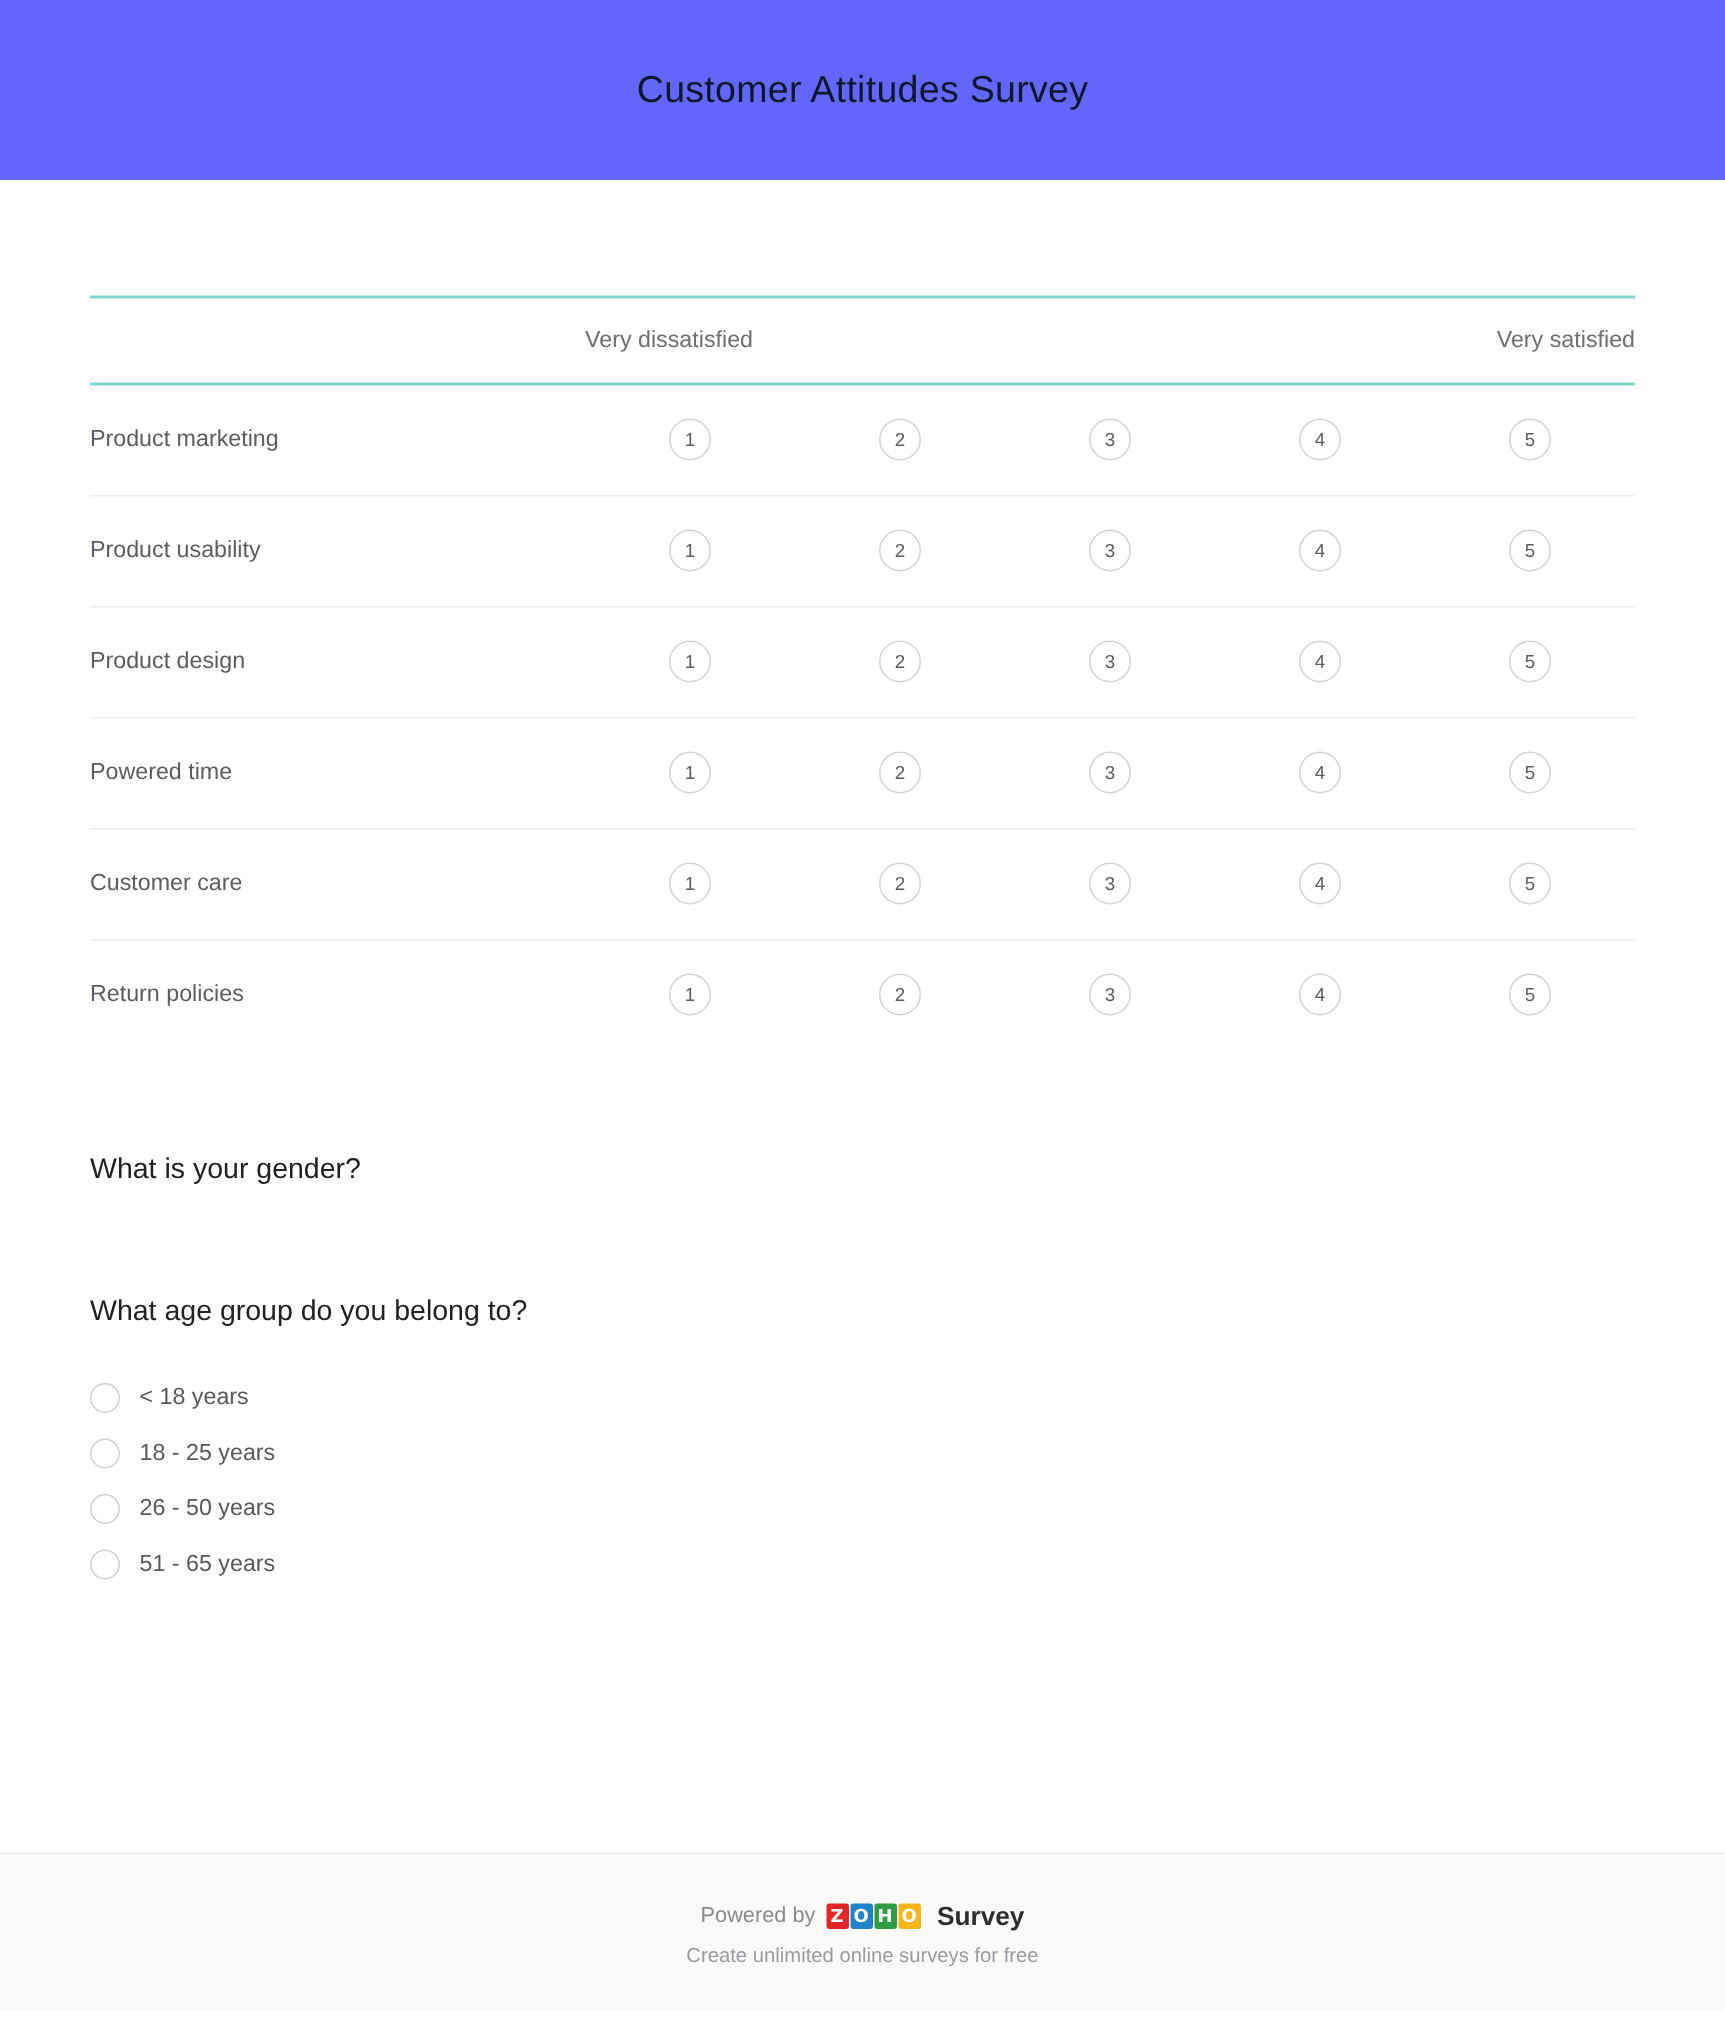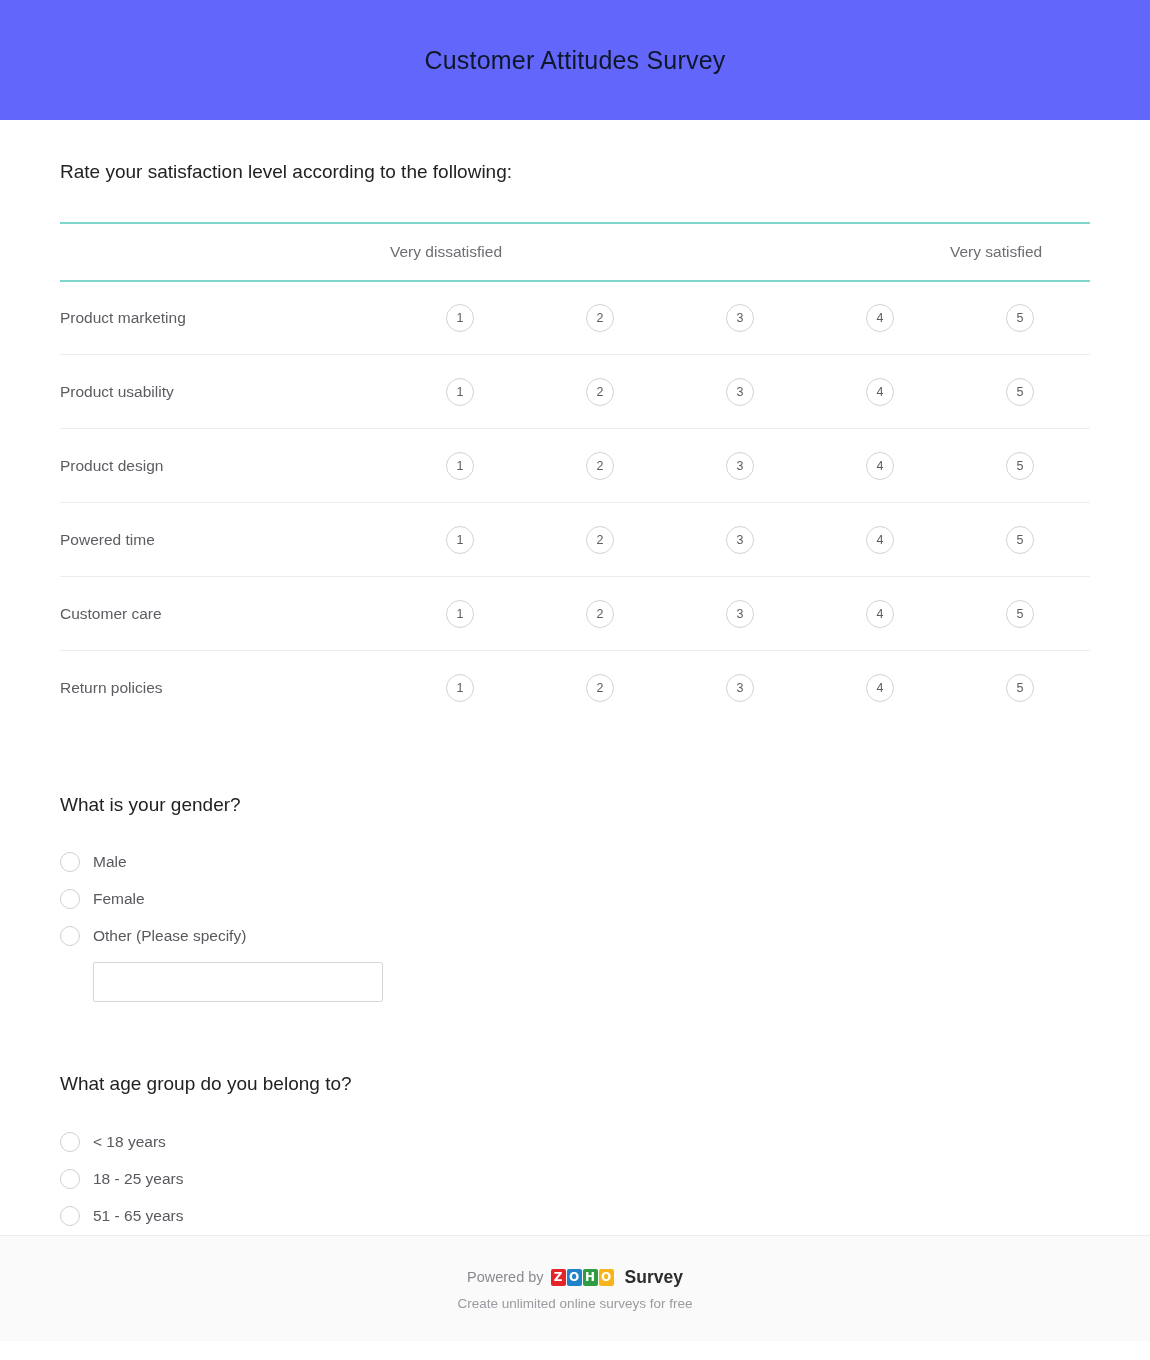--- a/index.html
+++ b/index.html
@@ -65,21 +65,21 @@
     height: 58px;
     font-weight: 400;
     font-size: 15.5px;
     color: #6e6e73;
     vertical-align: middle;
     padding: 0;
   }
   th.matrix-corner { width: 330px; }
   th.col-scale { width: 140px; text-align: center; }
   th.head-left  { text-align: left;  padding-left: 0px; }
-  th.head-right { text-align: left; padding-right: 0px; }
+  th.head-right { text-align: right; padding-right: 0px; }
 
   table.matrix tbody td {
     height: 74px;
     border-bottom: 1px solid #ededed;
     padding: 0;
     vertical-align: middle;
   }
   table.matrix tbody tr:last-child td { border-bottom: none; }
 
   td.row-label {
@@ -201,21 +201,20 @@
 </head>
 <body>
 
 <div class="survey-header" style="background: rgb(99, 102, 250);">
   <div class="survey-title" style="color: #0f172a;">Customer Attitudes Survey</div>
 </div>
 
 <div class="survey-body">
 
   <div class="question-block q-matrix-block">
-    <div class="question-text">Rate your satisfaction level according to the following:</div>
 
     <div class="matrix-wrap">
       <table class="matrix">
         <thead>
           <tr>
             <th class="matrix-corner" style="border-top-color: rgb(126, 214, 205); border-bottom-color: rgb(126, 214, 205);"></th>
             <th class="col-scale head-left" style="border-top-color: rgb(126, 214, 205); border-bottom-color: rgb(126, 214, 205);">Very dissatisfied</th>
             <th class="col-scale" style="border-top-color: rgb(126, 214, 205); border-bottom-color: rgb(126, 214, 205);"></th>
             <th class="col-scale" style="border-top-color: rgb(126, 214, 205); border-bottom-color: rgb(126, 214, 205);"></th>
             <th class="col-scale" style="border-top-color: rgb(126, 214, 205); border-bottom-color: rgb(126, 214, 205);"></th>
@@ -339,58 +338,41 @@
           </tr>
 
         </tbody>
       </table>
     </div>
   </div>
 
   <div class="question-block q-gender-block">
     <div class="question-text">What is your gender?</div>
 
-    <div class="options-list">
-
-      <div class="option-row">
-        <span class="radio-mark"></span>
-        <span class="option-label">Male</span>
-      </div>
-
-      <div class="option-row">
-        <span class="radio-mark"></span>
-        <span class="option-label">Female</span>
-      </div>
-
-      <div class="option-row">
-        <span class="radio-mark"></span>
-        <span class="option-label">Other (Please specify)</span>
-      </div>
-
-      <div class="other-input-wrap">
-        <input class="other-input" type="text" value="" placeholder="" style="">
-      </div>
-    </div>
   </div>
 
   <div class="question-block q-age-block">
     <div class="question-text">What age group do you belong to?</div>
 
     <div class="options-list">
 
       <div class="option-row">
         <span class="radio-mark"></span>
         <span class="option-label">&lt; 18 years</span>
       </div>
 
       <div class="option-row">
         <span class="radio-mark"></span>
         <span class="option-label">18 - 25 years</span>
       </div>
 
+      <div class="option-row">
+        <span class="radio-mark"></span>
+        <span class="option-label">26 - 50 years</span>
+      </div>
 
       <div class="option-row">
         <span class="radio-mark"></span>
         <span class="option-label">51 - 65 years</span>
       </div>
 
 
     </div>
   </div>
 

